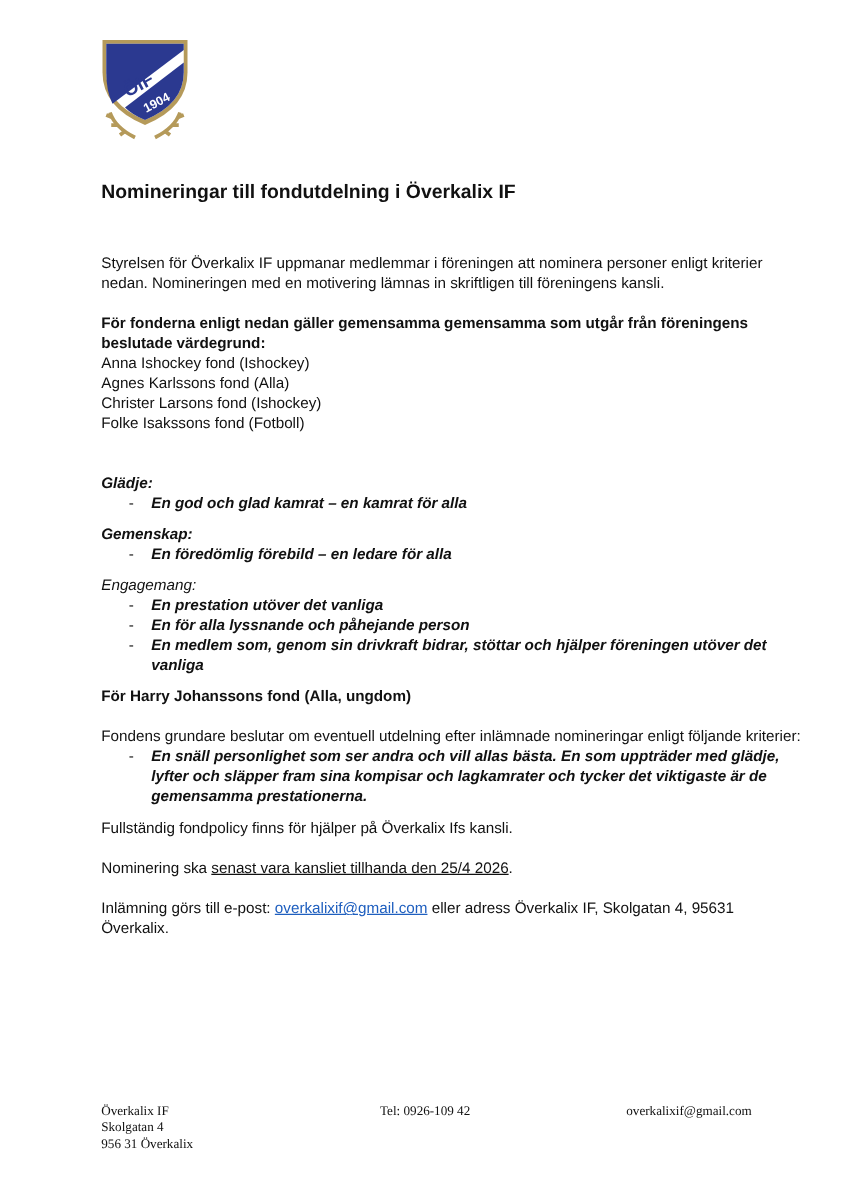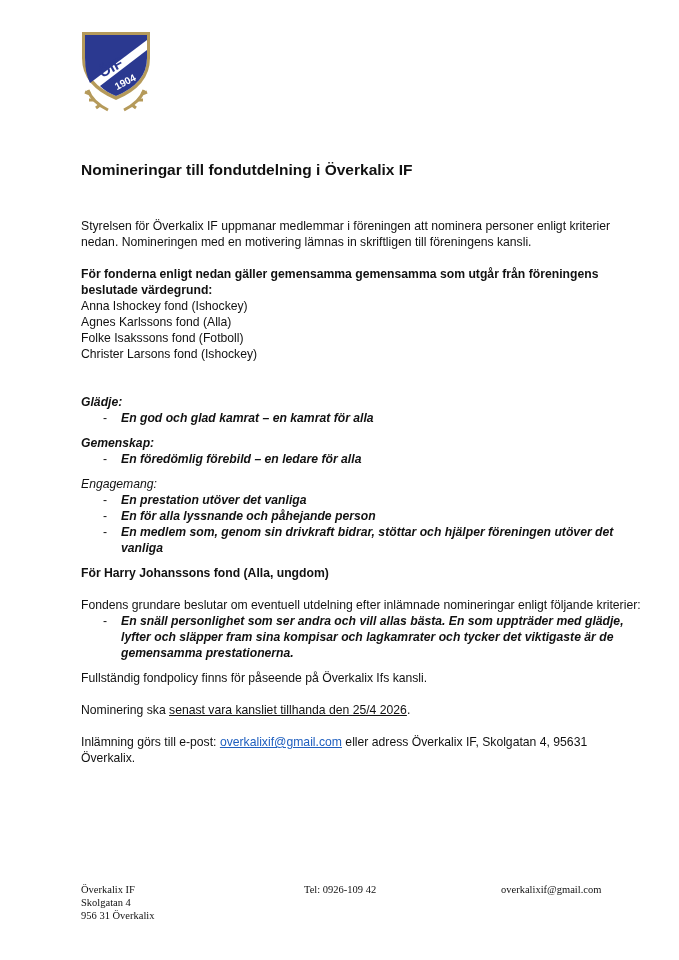--- a/index.html
+++ b/index.html
@@ -1,19 +1,19 @@
 <!DOCTYPE html>
 <html><head>
 <meta charset="utf-8">
 <style>
   html, body { margin: 0; padding: 0; background: #ffffff; }
   body { width: 679px; height: 960px; position: relative; overflow: hidden; font-family: "Liberation Sans", "DejaVu Sans", sans-serif; color: #111; }
   .logo { position: absolute; left: 78px; top: 28px; width: 76px; height: 90px; }
   .content { position: absolute; left: 81px; top: 140px; width: 560px; font-size: 12.2px; line-height: 16px; }
-  .title { font-size: 15.5px; font-weight: bold; margin: 20px 0 0 0; line-height: 20px; }
+  .title { font-size: 15.5px; font-weight: bold; margin: 4px 0 0 0; line-height: 20px; }
   p { margin: 0; }
   .gap-title { height: 22px; }
   .gap { height: 16px; }
   .gap-sm { height: 9px; }
   .bold { font-weight: bold; }
   .ital-bold { font-weight: bold; font-style: italic; }
   .dash-list { list-style: none; margin: 0; padding: 0; }
   .dash-list li { position: relative; padding-left: 40px; font-weight: bold; font-style: italic; }
   .dash-list li .dash { position: absolute; left: 22px; top: 0; font-style: normal; font-weight: normal; }
   .underline { text-decoration: underline; }
@@ -43,22 +43,22 @@
   <p class="title">Nomineringar till fondutdelning i Överkalix IF</p>
   <div class="gap-title"></div>
 
   <div class="gap"></div>
   <p>Styrelsen för Överkalix IF uppmanar medlemmar i föreningen att nominera personer enligt kriterier nedan. Nomineringen med en motivering lämnas in skriftligen till föreningens kansli.</p>
   <div class="gap"></div>
 
   <p class="bold">För fonderna enligt nedan gäller gemensamma gemensamma som utgår från föreningens beslutade värdegrund:</p>
   <p>Anna Ishockey fond (Ishockey)</p>
   <p>Agnes Karlssons fond (Alla)</p>
+  <p>Christer Larsons fond (Ishockey)</p>
   <p>Folke Isakssons fond (Fotboll)</p>
-  <p>Christer Larsons fond (Ishockey)</p>
   <div class="gap"></div>
 
   <div class="gap"></div>
 
   <p class="ital-bold">Glädje:</p>
   <ul class="dash-list">
     <li><span class="dash">-</span><span>En god och glad kamrat – en kamrat för alla</span></li>
   </ul>
   <div class="gap-sm"></div>
 
@@ -78,21 +78,21 @@
 
   <p class="bold">För Harry Johanssons fond (Alla, ungdom)</p>
   <div class="gap"></div>
 
   <p>Fondens grundare beslutar om eventuell utdelning efter inlämnade nomineringar enligt följande kriterier:</p>
   <ul class="dash-list">
     <li><span class="dash">-</span><span>En snäll personlighet som ser andra och vill allas bästa. En som uppträder med glädje, lyfter och släpper fram sina kompisar och lagkamrater och tycker det viktigaste är de gemensamma prestationerna.</span></li>
   </ul>
   <div class="gap-sm"></div>
 
-  <p>Fullständig fondpolicy finns för påseende på Överkalix Ifs kansli.</p>
+  <p>Fullständig fondpolicy finns för hjälper på Överkalix Ifs kansli.</p>
   <div class="gap"></div>
 
   <p><span>Nominering ska </span><span class="underline">senast vara kansliet tillhanda den 25/4 2026</span><span>.</span></p>
   <div class="gap"></div>
 
   <p><span>Inlämning görs till e-post: </span><a class="link">overkalixif@gmail.com</a><span> eller adress Överkalix IF, Skolgatan 4, 95631 Överkalix.</span></p>
 </div>
 
 <div class="footer">
   <div class="col1">

